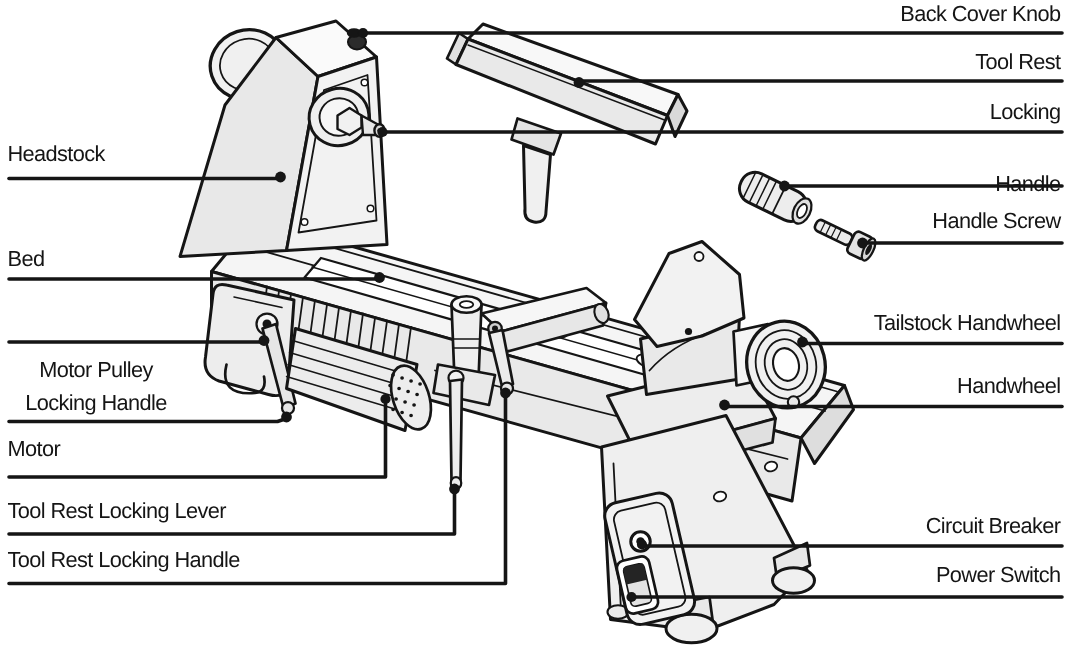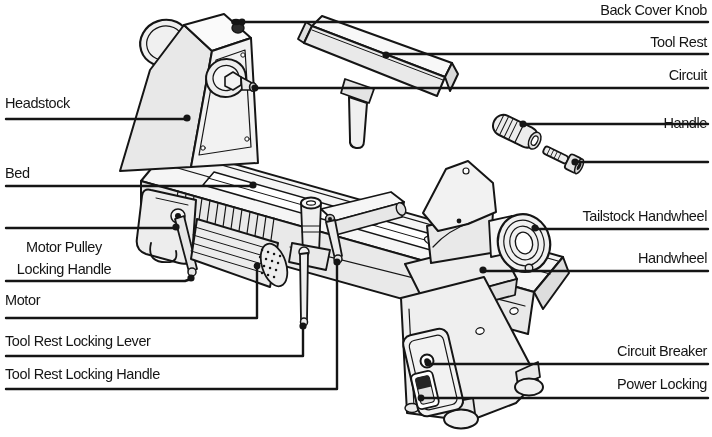--- a/index.html
+++ b/index.html
@@ -216,20 +216,21 @@
 
   <div class="lbl lbl-left" style="top:96px">Headstock</div>
   <div class="lbl lbl-left" style="top:166px">Bed</div>
   <div class="lbl lbl-left lbl-wrap" style="top:237px">Motor Pulley Locking Handle</div>
   <div class="lbl lbl-left" style="top:293px">Motor</div>
   <div class="lbl lbl-left" style="top:334px">Tool Rest Locking Lever</div>
   <div class="lbl lbl-left" style="top:367px">Tool Rest Locking Handle</div>
 
   <div class="lbl lbl-right" style="top:3px">Back Cover Knob</div>
   <div class="lbl lbl-right" style="top:35px">Tool Rest</div>
-  <div class="lbl lbl-right" style="top:68px">Circuit</div>
+  <div class="lbl lbl-right" style="top:68px">Locking</div>
   <div class="lbl lbl-right" style="top:116px">Handle</div>
+  <div class="lbl lbl-right" style="top:141px">Handle Screw</div>
   <div class="lbl lbl-right" style="top:209px">Tailstock Handwheel</div>
   <div class="lbl lbl-right" style="top:251px">Handwheel</div>
   <div class="lbl lbl-right" style="top:344px">Circuit Breaker</div>
-  <div class="lbl lbl-right" style="top:377px">Power Locking</div>
+  <div class="lbl lbl-right" style="top:377px">Power Switch</div>
 
 </div>
 
 </body></html>

